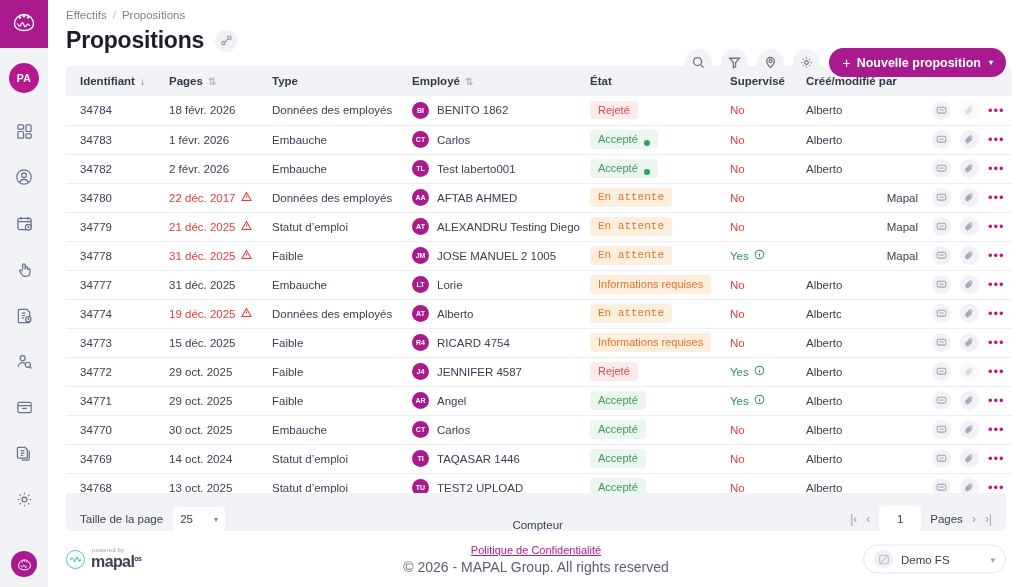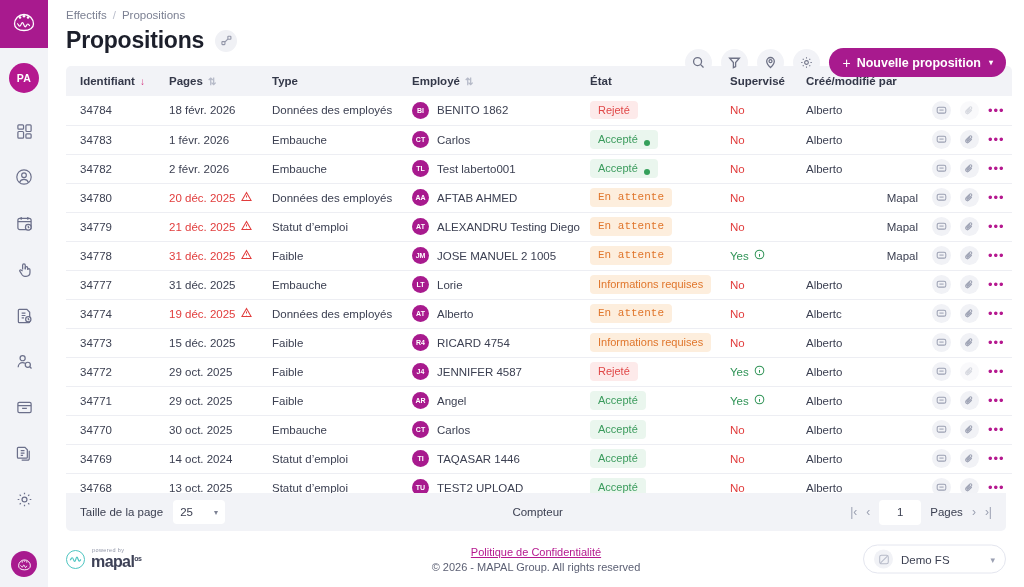--- a/index.html
+++ b/index.html
@@ -136,21 +136,21 @@
   .row-actions { display: flex; align-items: center; gap: 9px; justify-content: flex-start; padding-left: 8px; }
   .ic-round {
     width: 19px; height: 19px; border-radius: 50%; background: #f1f2f6;
     display: flex; align-items: center; justify-content: center; color: #9ba0b2; cursor: pointer;
   }
   .ic-round.faded { opacity: .42; }
   .dots { color: #b5188f; font-size: 13px; letter-spacing: 1px; cursor: pointer; line-height: 1; }
 
   
   .pager {
-    background: #f2f3f7; height: 38px; display: flex; align-items: center;
+    background: #f2f3f7; height: 38px; display: flex; align-items: flex-end;
     margin: 0 18px; padding: 0 14px; font-size: 11.5px; color: #3c4052;
     border-radius: 0 0 5px 5px;
   }
   .pg-left { display: flex; align-items: center; gap: 10px; }
   .select-box {
     height: 24px; min-width: 52px; background: #fff; border-radius: 4px;
     display: flex; align-items: center; justify-content: space-between;
     padding: 0 7px; gap: 10px; cursor: pointer; font-size: 11.5px; color: #3c4052;
   }
   .select-box .caret { font-size: 8px; color: #7c8193; }
@@ -178,21 +178,21 @@
   .powered { font-size: 5.5px; color: #8e93a5; letter-spacing: .4px; margin-bottom: 1px; margin-left:1px; }
   .mapal-word { font-size: 16px; font-weight: bold; color: #3d4156; letter-spacing: -.6px; }
   .mapal-word sup { font-size: 7px; vertical-align: super; }
 
   .footer-center {
     position: absolute; left: 0; right: 0; text-align: center;
     display: flex; flex-direction: column; gap: 3px; pointer-events: none;
   }
   .footer-center a { pointer-events: auto; }
   .privacy { font-size: 11px; color: #b5188f; text-decoration: underline; cursor: pointer; }
-  .copyright { font-size: 11px; color: #5c6074; }
+  .copyright { font-size: 14px; color: #5c6074; }
 
   .fs-select {
     position: absolute; right: 18px; top: 50%; transform: translateY(-50%);
     width: 143px; height: 29px; border: 1px solid #e4e6ef; border-radius: 15px;
     background: #fff; display: flex; align-items: center; gap: 8px;
     padding: 0 10px; cursor: pointer;
   }
   .fs-mark {
     width: 19px; height: 19px; border-radius: 50%; background: #f1f2f6;
     display: flex; align-items: center; justify-content: center; color: #b6bac8; flex: none;
@@ -514,21 +514,21 @@
                         <path d="M9.2 6.1 5.6 9.7a2.1 2.1 0 0 1-3-3l4.2-4.2a1.4 1.4 0 0 1 2 2L4.7 8.5a.7.7 0 0 1-1-1l3.4-3.4"></path>
                       </svg>
                     </span>
                     <span class="dots">•••</span>
                   </span>
                 </td>
               </tr>
               <tr>
                 <td class="c-id">34780</td>
                 <td class="c-date"><span class="date-warn">
-                    <span>20 déc. 2025</span>
+                    <span>22 déc. 2017</span>
                     <span><svg width="11" height="11" viewBox="0 0 12 12" fill="none" stroke="#e13c3c" stroke-width="1.1">
                         <path d="M6 1.6 11 10.4H1z"></path>
                         <path d="M6 4.8v2.4M6 8.6v.5"></path>
                       </svg></span>
                   </span></td>
                 <td class="c-type">Données des employés</td>
                 <td class="c-emp">
                   <span class="emp-cell">
                     <span class="emp-av">AA</span>
                     <span>AFTAB AHMED</span>

